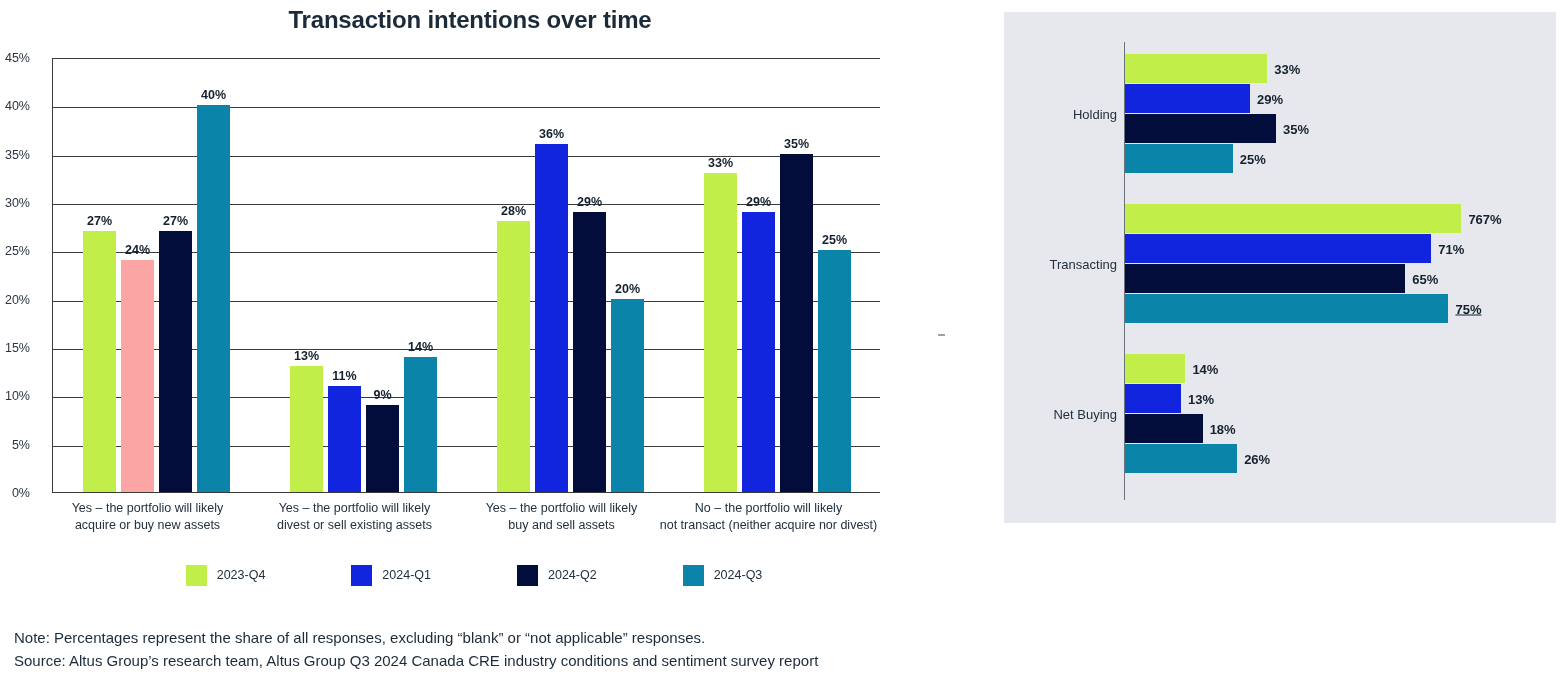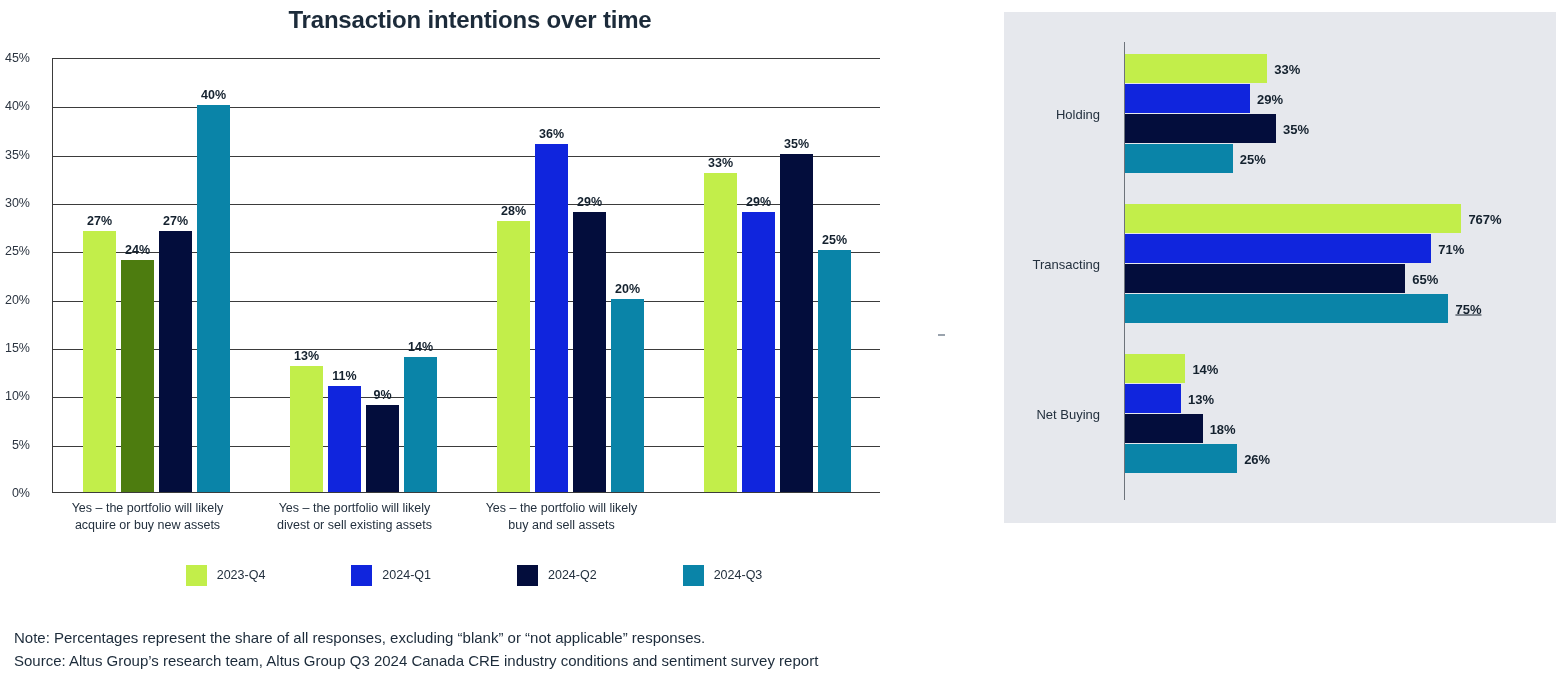--- a/index.html
+++ b/index.html
@@ -152,21 +152,21 @@
     position: absolute;
     left: 120px; top: 30px;
     width: 1px; height: 458px;
     background: #6d737b;
   }
   .hgroup-label {
     position: absolute;
     right: 100%;
     top: 50%;
     transform: translateY(-50%);
-    margin-right: 25px;
+    margin-right: 8px;
     font-size: 13px;
     color: #23303e;
     white-space: nowrap;
   }
   .hgroup {
     position: absolute;
     left: 121px;
   }
   .hbar-row {
     position: relative;
@@ -228,21 +228,21 @@
         <div class="gridline" style="top: 193.333px;"></div>
         <div class="gridline" style="top: 145px;"></div>
         <div class="gridline" style="top: 96.6667px;"></div>
         <div class="gridline" style="top: 48.3333px;"></div>
       </div>
     <div id="bars-layer">
         <div class="bar-group" style="left: 0px; width: 207px;">
           <div class="bar" style="left: 30px; width: 33px; height: 261px; background: rgb(194, 238, 74);">
             <span class="bar-value">27%</span>
           </div>
-          <div class="bar" style="left: 68px; width: 33px; height: 232px; background: #4d7c0f;">
+          <div class="bar" style="left: 68px; width: 33px; height: 232px; background: #fca5a5;">
             <span class="bar-value">24%</span>
           </div>
           <div class="bar" style="left: 106px; width: 33px; height: 261px; background: rgb(3, 13, 60);">
             <span class="bar-value">27%</span>
           </div>
           <div class="bar" style="left: 144px; width: 33px; height: 386.667px; background: rgb(10, 132, 168);">
             <span class="bar-value">40%</span>
           </div>
         </div>
         <div class="bar-group" style="left: 207px; width: 207px;">
@@ -295,20 +295,24 @@
         <div>Yes – the portfolio will likely</div>
         <div>acquire or buy new assets</div>
       </div>
       <div class="xlabel" style="left: 187px; width: 247px;">
         <div>Yes – the portfolio will likely</div>
         <div>divest or sell existing assets</div>
       </div>
       <div class="xlabel" style="left: 394px; width: 247px;">
         <div>Yes – the portfolio will likely</div>
         <div>buy and sell assets</div>
+      </div>
+      <div class="xlabel" style="left: 601px; width: 247px;">
+        <div>No – the portfolio will likely</div>
+        <div>not transact (neither acquire nor divest)</div>
       </div>
     </div>
 
   <div id="legend">
       <div class="legend-item">
         <span class="legend-swatch" style="background: rgb(194, 238, 74);"></span>
         <span class="legend-label">2023-Q4</span>
       </div>
       <div class="legend-item">
         <span class="legend-swatch" style="background: rgb(16, 37, 221);"></span>

